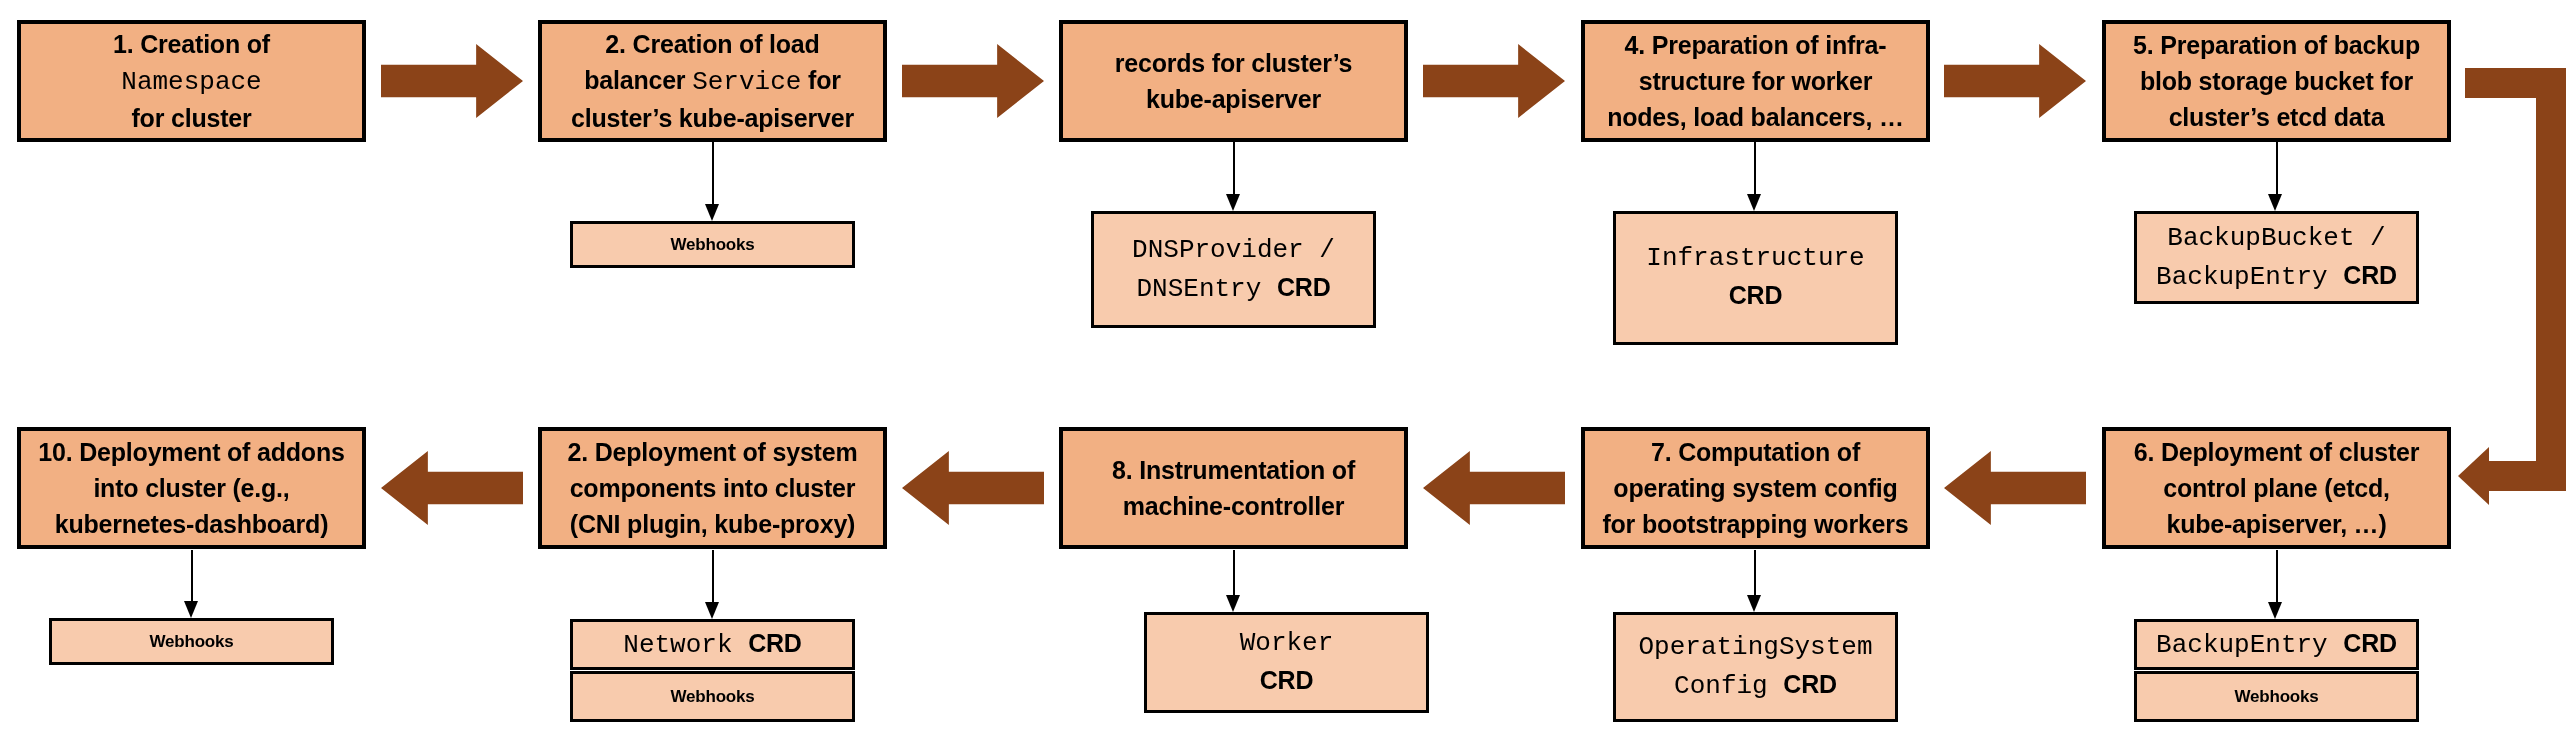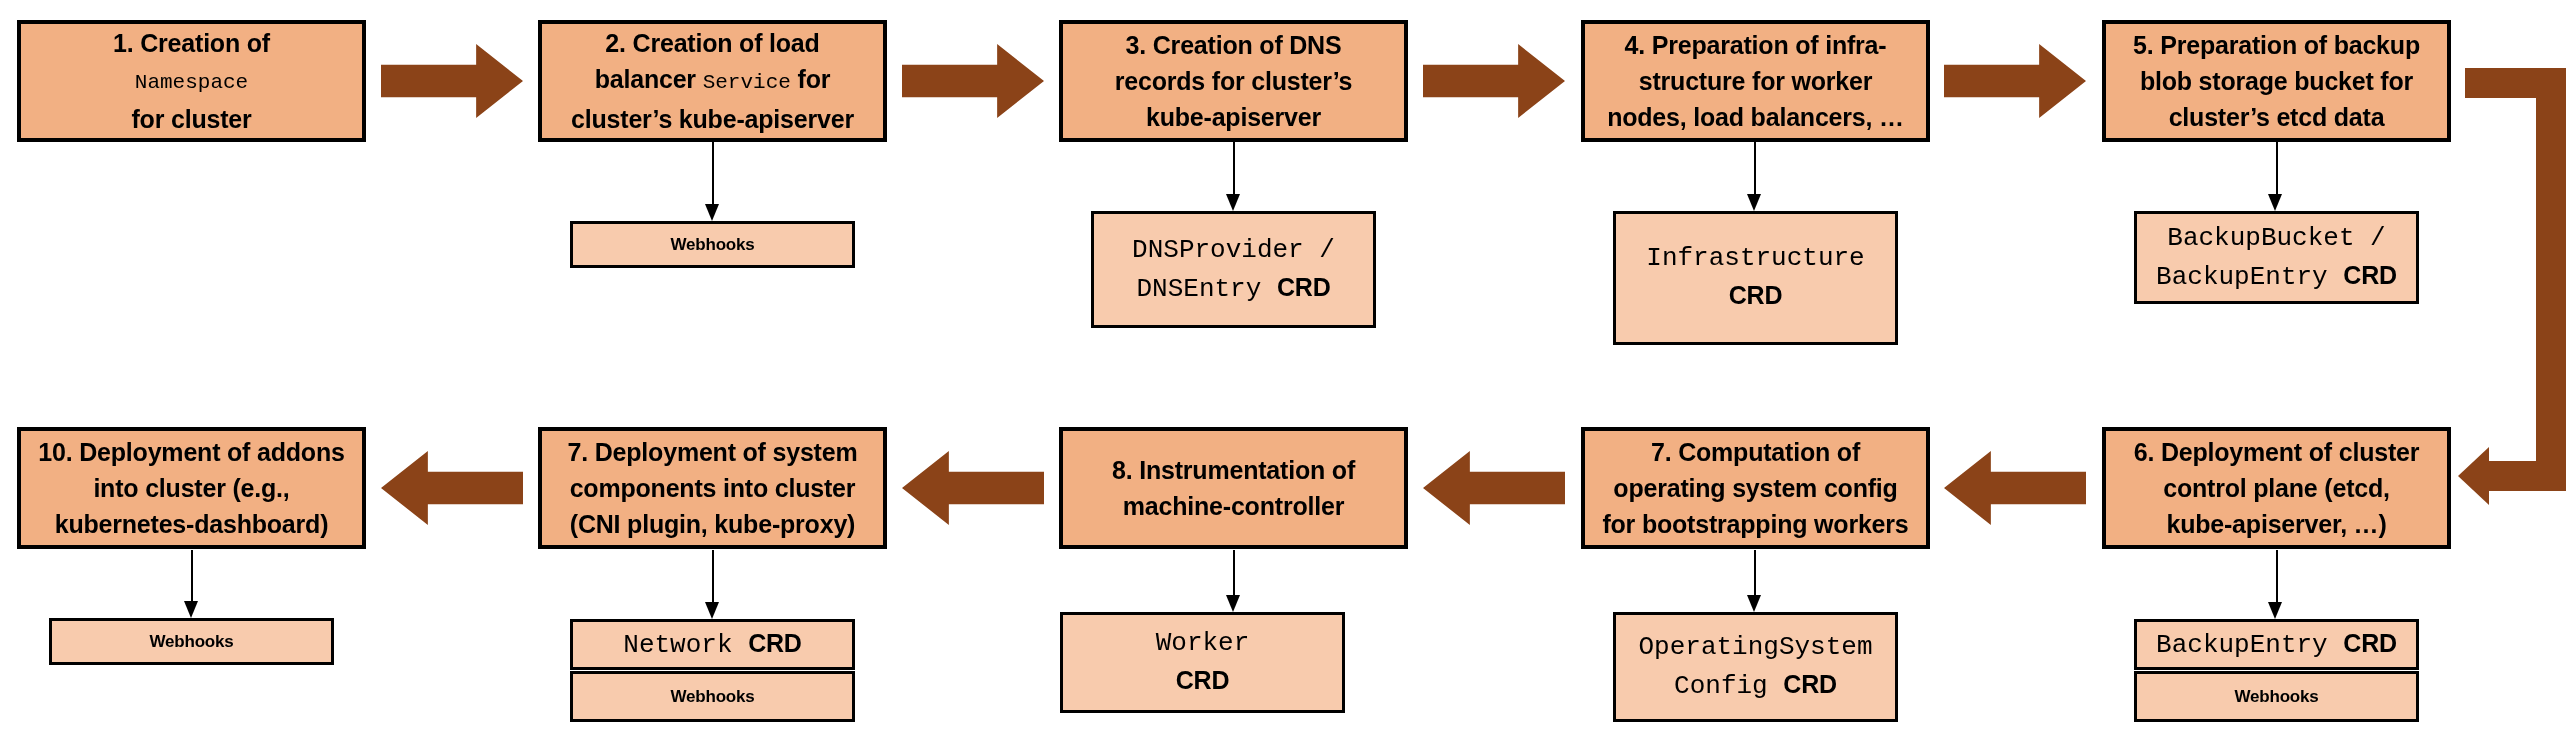--- a/index.html
+++ b/index.html
@@ -2,21 +2,21 @@
 <html style="font-size:11.4px"><head>
 <meta charset="utf-8">
 <style>
   html,body{margin:0;padding:0;background:#ffffff;}
   #canvas{position:relative;width:2576px;height:742px;background:#ffffff;overflow:hidden;
           font-family:"Liberation Sans",sans-serif;}
   .step{position:absolute;width:349px;height:122px;background:#F2B083;border:4.3px solid #000;
         box-sizing:border-box;display:flex;flex-direction:column;align-items:center;justify-content:center;
         text-align:center;font-weight:700;font-size:25px;line-height:36px;color:#000;letter-spacing:-0.2px;}
   .ln{white-space:nowrap;text-align:right;}
-  .mono{font-family:"Liberation Mono",monospace;font-weight:400;font-size:21px;letter-spacing:0;}
+  .mono{font-family:"Liberation Mono",monospace;font-weight:400;font-size:26px;letter-spacing:0;}
   .sub{position:absolute;width:285px;background:#F8CBAD;border:3.6px solid #000;box-sizing:border-box;
        display:flex;flex-direction:column;align-items:center;justify-content:center;text-align:center;
        font-family:"Liberation Mono",monospace;font-weight:400;font-size:26px;line-height:37px;color:#000;}
   .crd{font-family:"Liberation Sans",sans-serif;font-weight:700;font-size:25px;letter-spacing:-0.2px;}
   .wh{font-family:"Liberation Sans",sans-serif;font-weight:700;font-size:17px;letter-spacing:-0.2px;}
   .blockarrow{position:absolute;width:142px;height:74px;background:#8B4318;}
   .arrow-right{clip-path:polygon(0% 28%,67% 28%,67% 0%,100% 50%,67% 100%,67% 72%,0% 72%);}
   .arrow-left{clip-path:polygon(100% 28%,33% 28%,33% 0%,0% 50%,33% 100%,33% 72%,100% 72%);}
   .conn{position:absolute;background:#8B4318;}
   .conn-head{position:absolute;width:31px;height:58px;background:#8B4318;
@@ -36,21 +36,20 @@
     <div class="ln"><span>for cluster</span></div>
   </div>
 
   <div class="step" style="left:538px;top:20px">
     <div class="ln"><span>2. Creation of load</span></div>
     <div class="ln"><span>balancer </span><span class="mono">Service</span><span> for</span></div>
     <div class="ln"><span>cluster’s kube-apiserver</span></div>
   </div>
 
   <div class="step" style="left:1059px;top:20px">
-    <div class="ln"><span>3. Creation of DNS</span></div>
     <div class="ln"><span>records for cluster’s</span></div>
     <div class="ln"><span>kube-apiserver</span></div>
   </div>
 
   <div class="step" style="left:1581px;top:20px">
     <div class="ln"><span>4. Preparation of infra-</span></div>
     <div class="ln"><span>structure for worker</span></div>
     <div class="ln"><span>nodes, load balancers, …</span></div>
   </div>
 
@@ -71,21 +70,21 @@
     <div class="ln"><span>operating system config</span></div>
     <div class="ln"><span>for bootstrapping workers</span></div>
   </div>
 
   <div class="step" style="left:1059px;top:427px">
     <div class="ln"><span>8. Instrumentation of</span></div>
     <div class="ln"><span>machine-controller</span></div>
   </div>
 
   <div class="step" style="left:538px;top:427px">
-    <div class="ln"><span>7. Deployment of system</span></div>
+    <div class="ln"><span>2. Deployment of system</span></div>
     <div class="ln"><span>components into cluster</span></div>
     <div class="ln"><span>(CNI plugin, kube-proxy)</span></div>
   </div>
 
   <div class="step" style="left:17px;top:427px">
     <div class="ln"><span>10. Deployment of addons</span></div>
     <div class="ln"><span>into cluster (e.g.,</span></div>
     <div class="ln"><span>kubernetes-dashboard)</span></div>
   </div>
 
@@ -113,21 +112,21 @@
   </div>
   <div class="sub" style="left:2134px;top:671px;height:51px">
     <div class="ln wh">Webhooks</div>
   </div>
 
   <div class="sub" style="left:1613px;top:612px;height:110px">
     <div class="ln"><span>OperatingSystem</span></div>
     <div class="ln"><span>Config </span><span class="crd">CRD</span></div>
   </div>
 
-  <div class="sub" style="left:1060px;top:612px;height:101px">
+  <div class="sub" style="left:1144px;top:612px;height:101px">
     <div class="ln"><span>Worker</span></div>
     <div class="ln"><span class="crd">CRD</span></div>
   </div>
 
   <div class="sub" style="left:570px;top:619px;height:51px">
     <div class="ln"><span>Network </span><span class="crd">CRD</span></div>
   </div>
   <div class="sub" style="left:570px;top:671px;height:51px">
     <div class="ln wh">Webhooks</div>
   </div>

